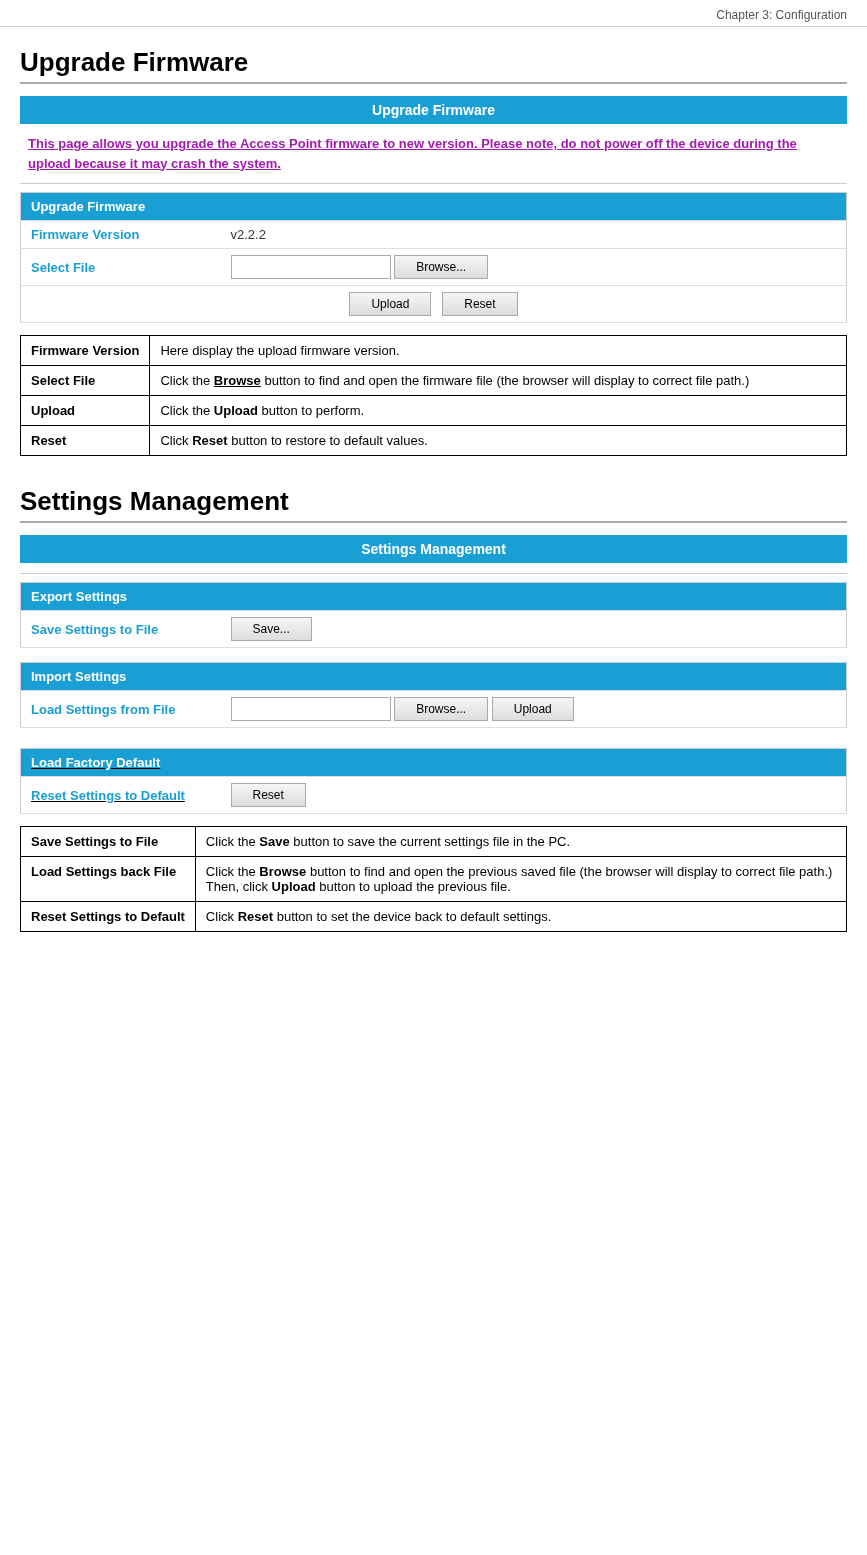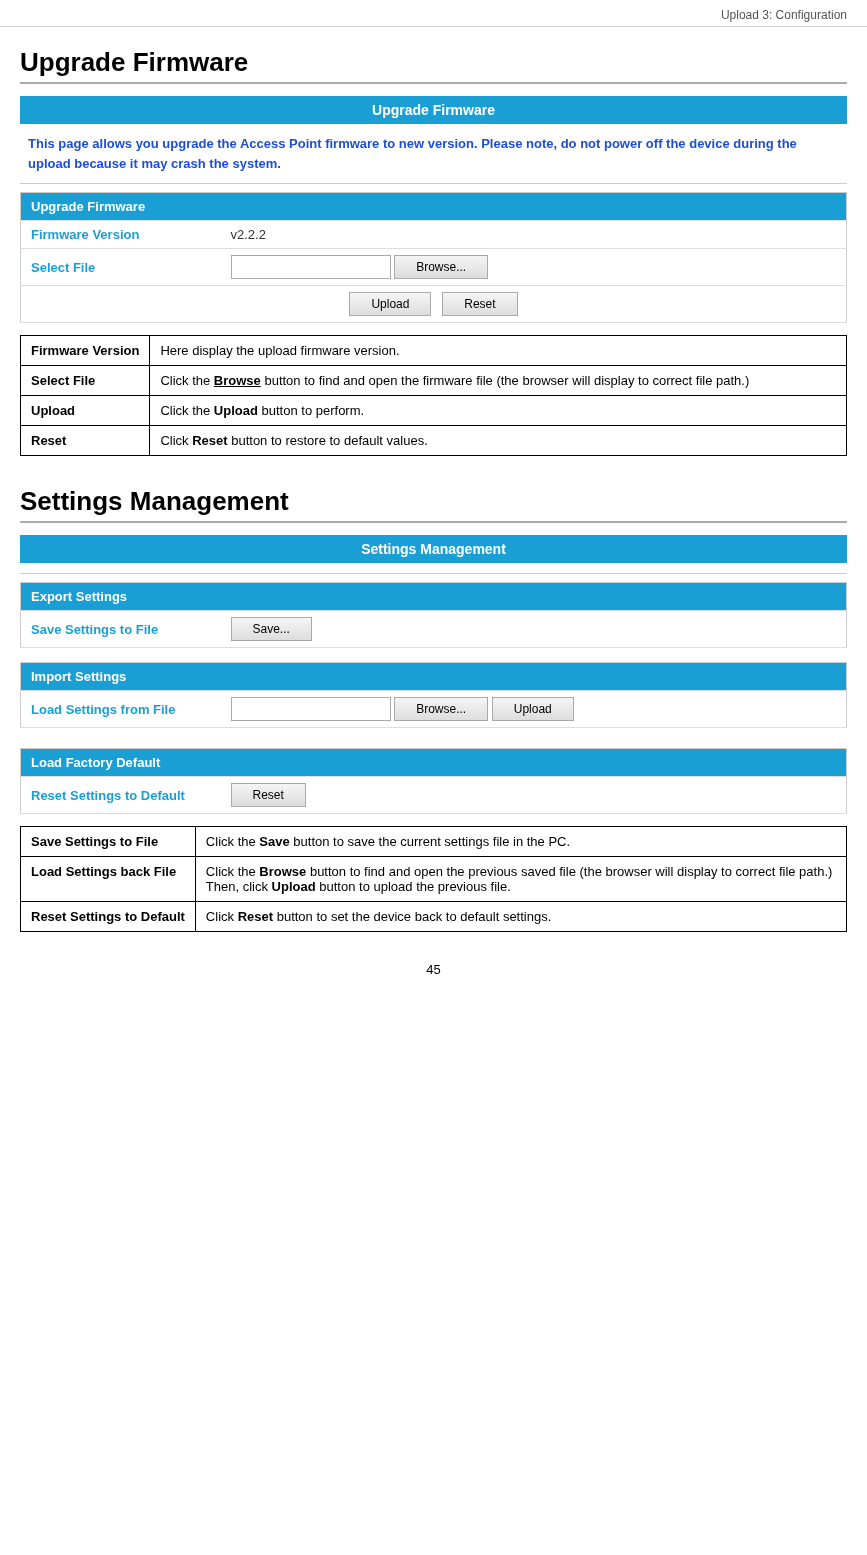--- a/index.html
+++ b/index.html
@@ -35,24 +35,25 @@
       background: #1a9fd4;
       color: #fff;
       text-align: center;
       font-weight: bold;
       font-size: 14px;
       padding: 6px 0;
       margin-bottom: 10px;
     }
     .info-text {
       font-size: 13px;
-      color: #1d4ed8;
+      color: #a21caf;
       font-weight: bold;
       margin: 10px 8px 10px 8px;
       line-height: 1.5;
+      text-decoration: underline;
     }
     .section-divider {
       border-top: 1px solid #ccc;
       margin: 8px 0;
     }
     
     .sub-blue-bar {
       background: #1a9fd4;
       color: #fff;
       font-weight: bold;
@@ -122,21 +123,21 @@
     .page-number {
       text-align: center;
       margin-top: 30px;
       font-size: 13px;
       color: #000;
     }
   </style>
 </head>
 <body>
 
-<div class="chapter-header">Upload 3: Configuration</div>
+<div class="chapter-header">Chapter 3: Configuration</div>
 
 <div class="page-content">
 
   <div class="section-title">Upgrade Firmware</div>
 
   <div class="blue-bar">Upgrade Firmware</div>
 
   <div class="info-text">This page allows you upgrade the Access Point firmware to new version. Please note, do not power off the device during the upload because it may crash the system.</div>
 
   <div class="section-divider"></div>
@@ -229,21 +230,21 @@
             <input type="text" value="" style="">
             <button class="btn">Browse...</button>
             <button class="btn">Upload</button>
           </td>
         </tr>
       </tbody>
     </table>
 
     <div style="height:10px;"></div>
 
-    <table class="form-table" style="margin-bottom:0;">
+    <table class="form-table" style="margin-bottom:0;text-decoration:underline;">
       <thead>
         <tr>
           <td colspan="2" class="sub-blue-bar">Load Factory Default</td>
         </tr>
       </thead>
       <tbody>
         <tr>
           <td class="label-cell">Reset Settings to Default</td>
           <td class="value-cell">
             <button class="btn">Reset</button>
@@ -264,15 +265,14 @@
           </tr>
           <tr>
             <td class="key-cell"><b>Reset Settings to Default</b></td>
             <td>Click <b>Reset</b> button to set the device back to default settings.</td>
           </tr>
         </tbody>
     </table>
 
   </div>
 
-  <div class="page-number">45</div>
 
 </div>
 
 </body></html>

